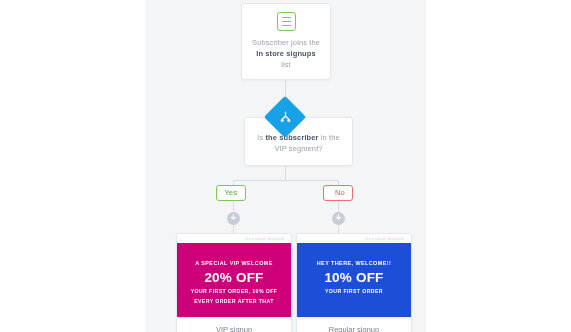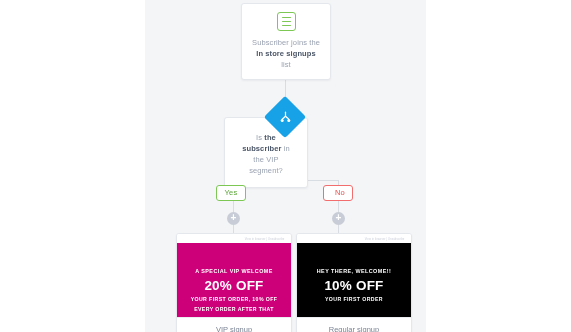--- a/index.html
+++ b/index.html
@@ -156,26 +156,26 @@
   }
   .email-topbar span {
     font-size: 3px;
     color: #c9ced8;
     transform: scale(.92);
     letter-spacing: .1px;
     white-space: nowrap;
   }
   .email-hero {
     height: 74px;
-    padding: 24px 8px 0 8px;
+    padding: 16px 8px 0 8px;
     text-align: center;
     color: #ffffff;
   }
   .hero-pink { background: #ce0079; }
-  .hero-blue { background: #000000; }
+  .hero-blue { background: #1d4ed8; }
 
   .hero-kicker {
     font-size: 5.4px;
     font-weight: bold;
     letter-spacing: .45px;
     line-height: 8px;
   }
   .hero-headline {
     font-size: 13.5px;
     font-weight: bold;
@@ -242,21 +242,21 @@
       <g fill="none" stroke="#ffffff" stroke-width="1.2" stroke-linecap="round">
         <path d="M6.5 1.2 V5.2"></path>
         <path d="M6.5 5.2 L3.2 8.3"></path>
         <path d="M6.5 5.2 L9.8 8.3"></path>
       </g>
       <circle cx="3.2" cy="9.6" r="1.5" fill="#ffffff"></circle>
       <circle cx="9.8" cy="9.6" r="1.5" fill="#ffffff"></circle>
     </svg>
   </div>
 
-  <div class="node" style="left:224px; top:117px; width:84px;">
+  <div class="node" style="left:244px; top:117px; width:109px;">
     <div class="node-body" style="padding:14px 12px 11px 12px;">
       <div class="node-text"><span>Is </span><b>the subscriber</b><span> in the VIP segment?</span></div>
     </div>
   </div>
 
   <div class="pill yes" style="left:216px; top:185px;">Yes</div>
   <div class="pill no" style="left:323px; top:185px;text-align:right;">No</div>
 
   <div class="plus" style="left:227px; top:212px;">+</div>
   <div class="plus" style="left:332px; top:212px;">+</div>

